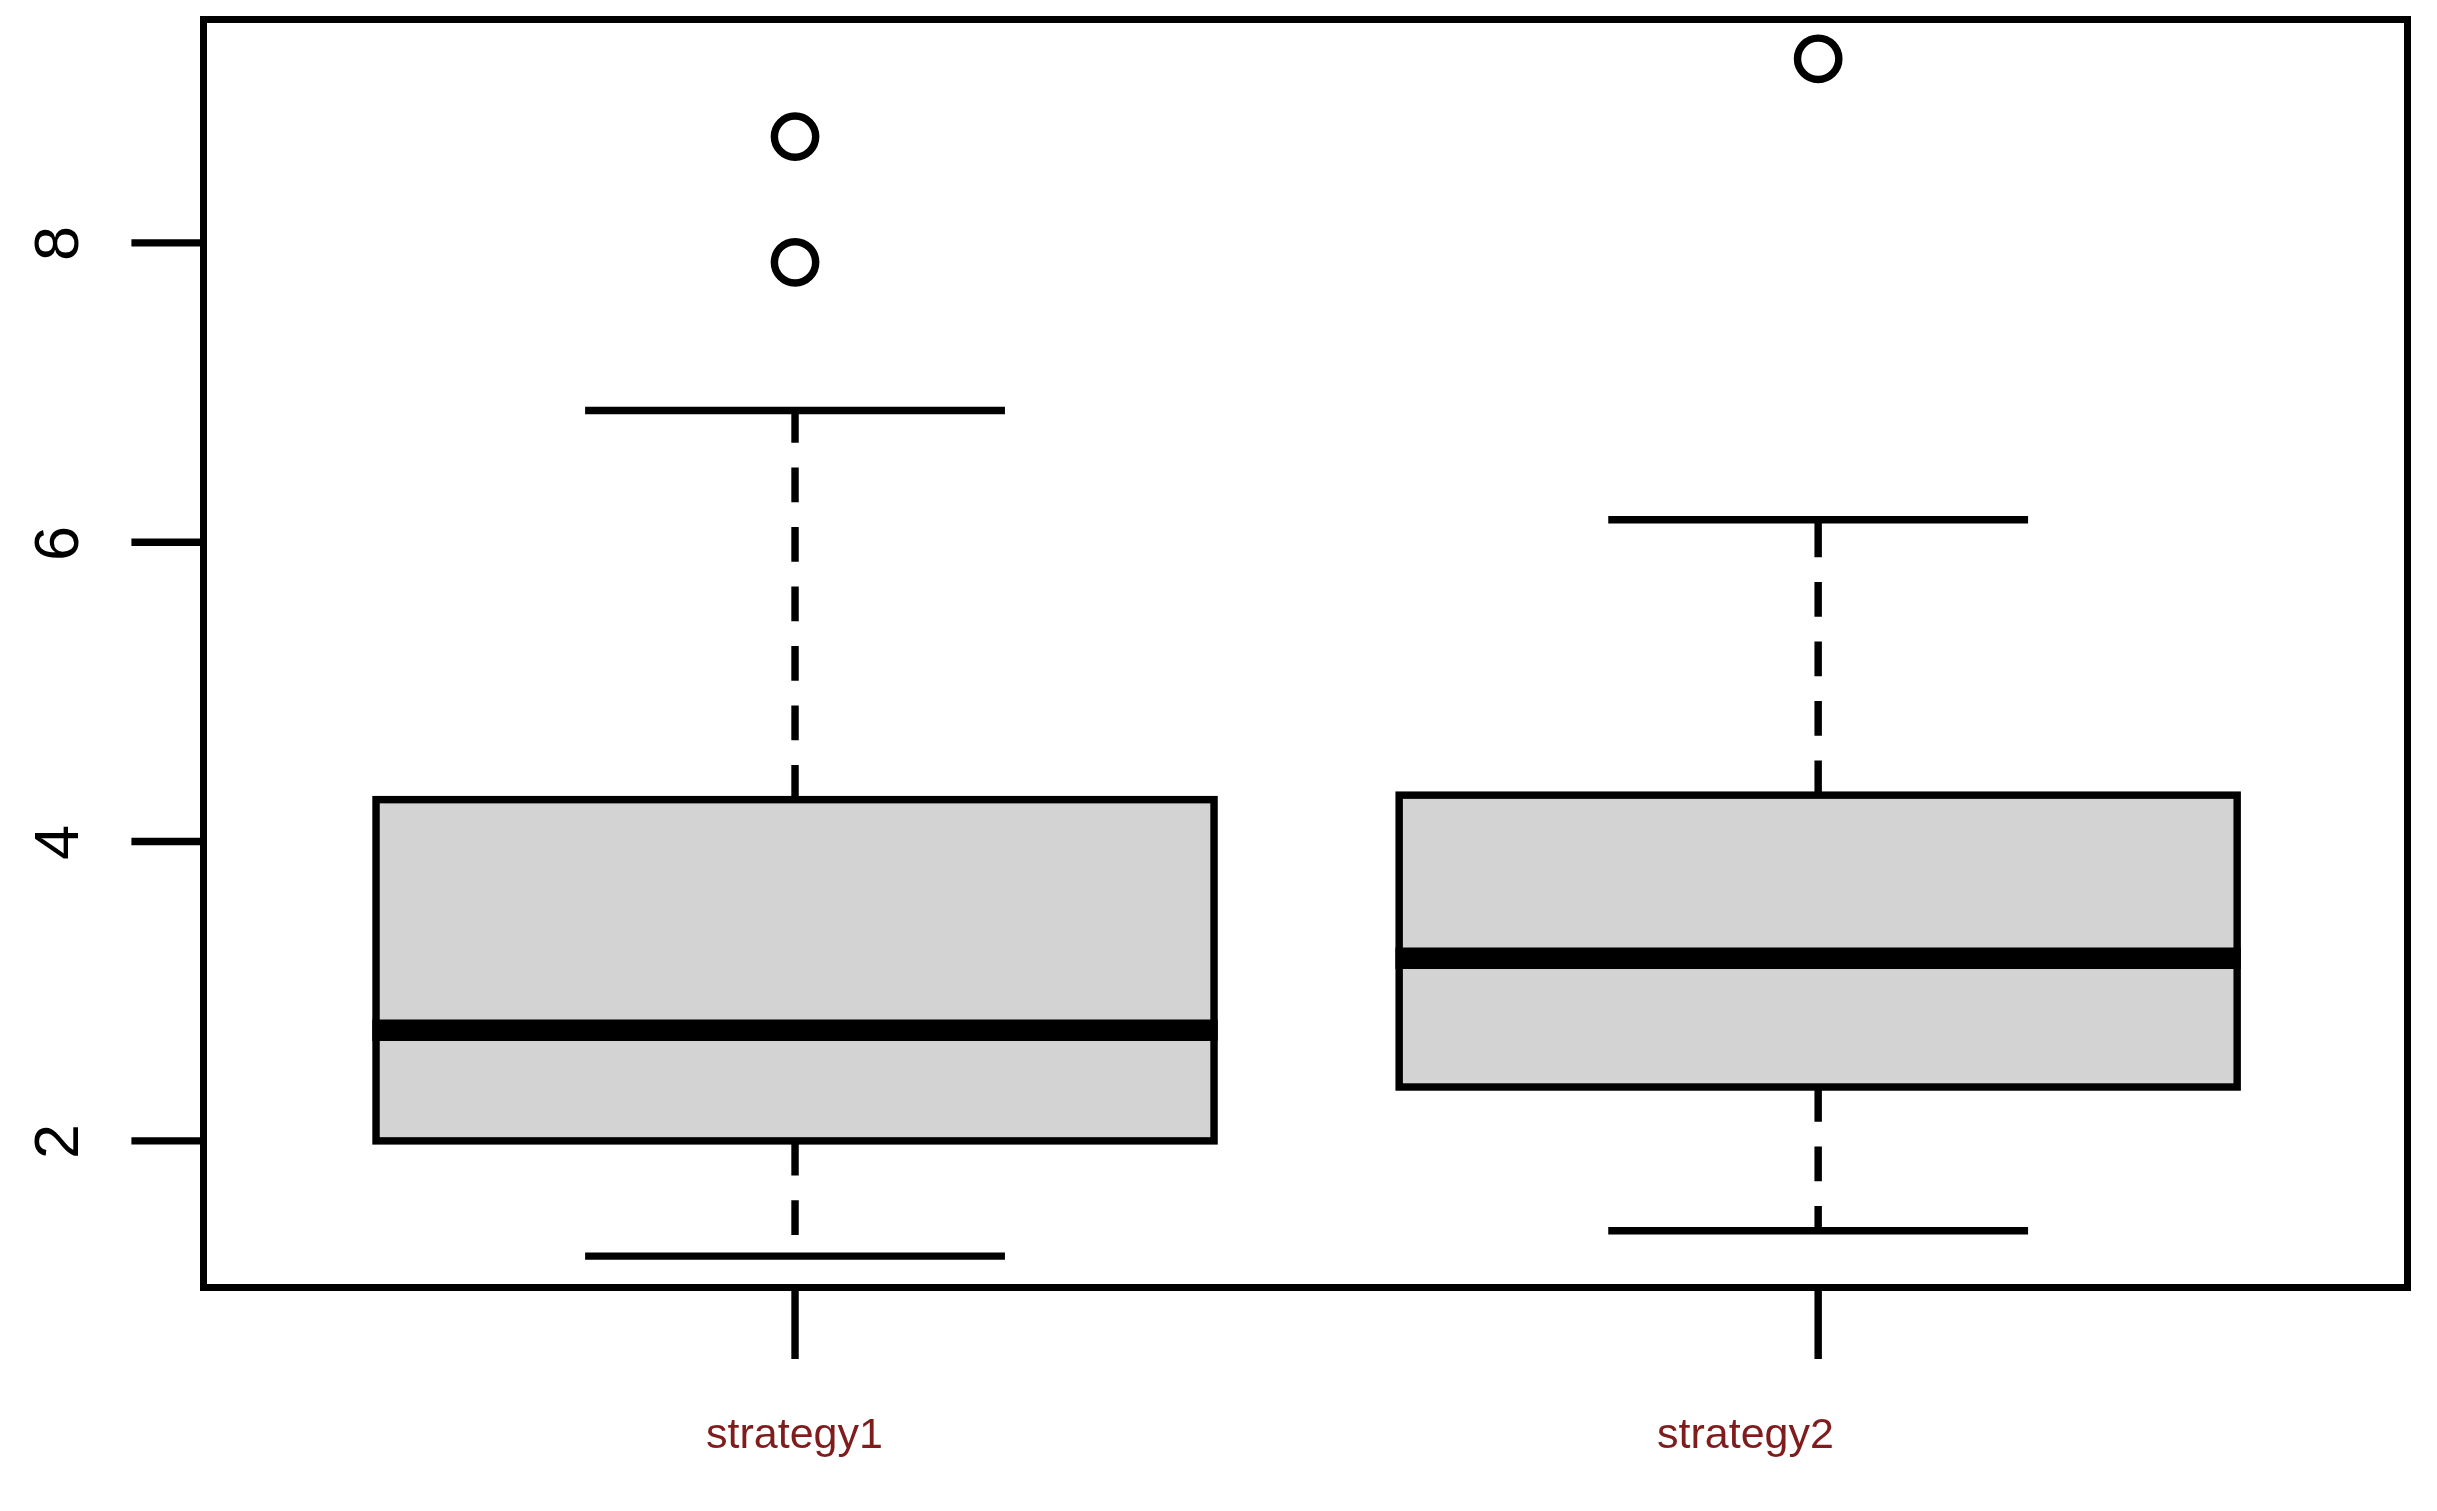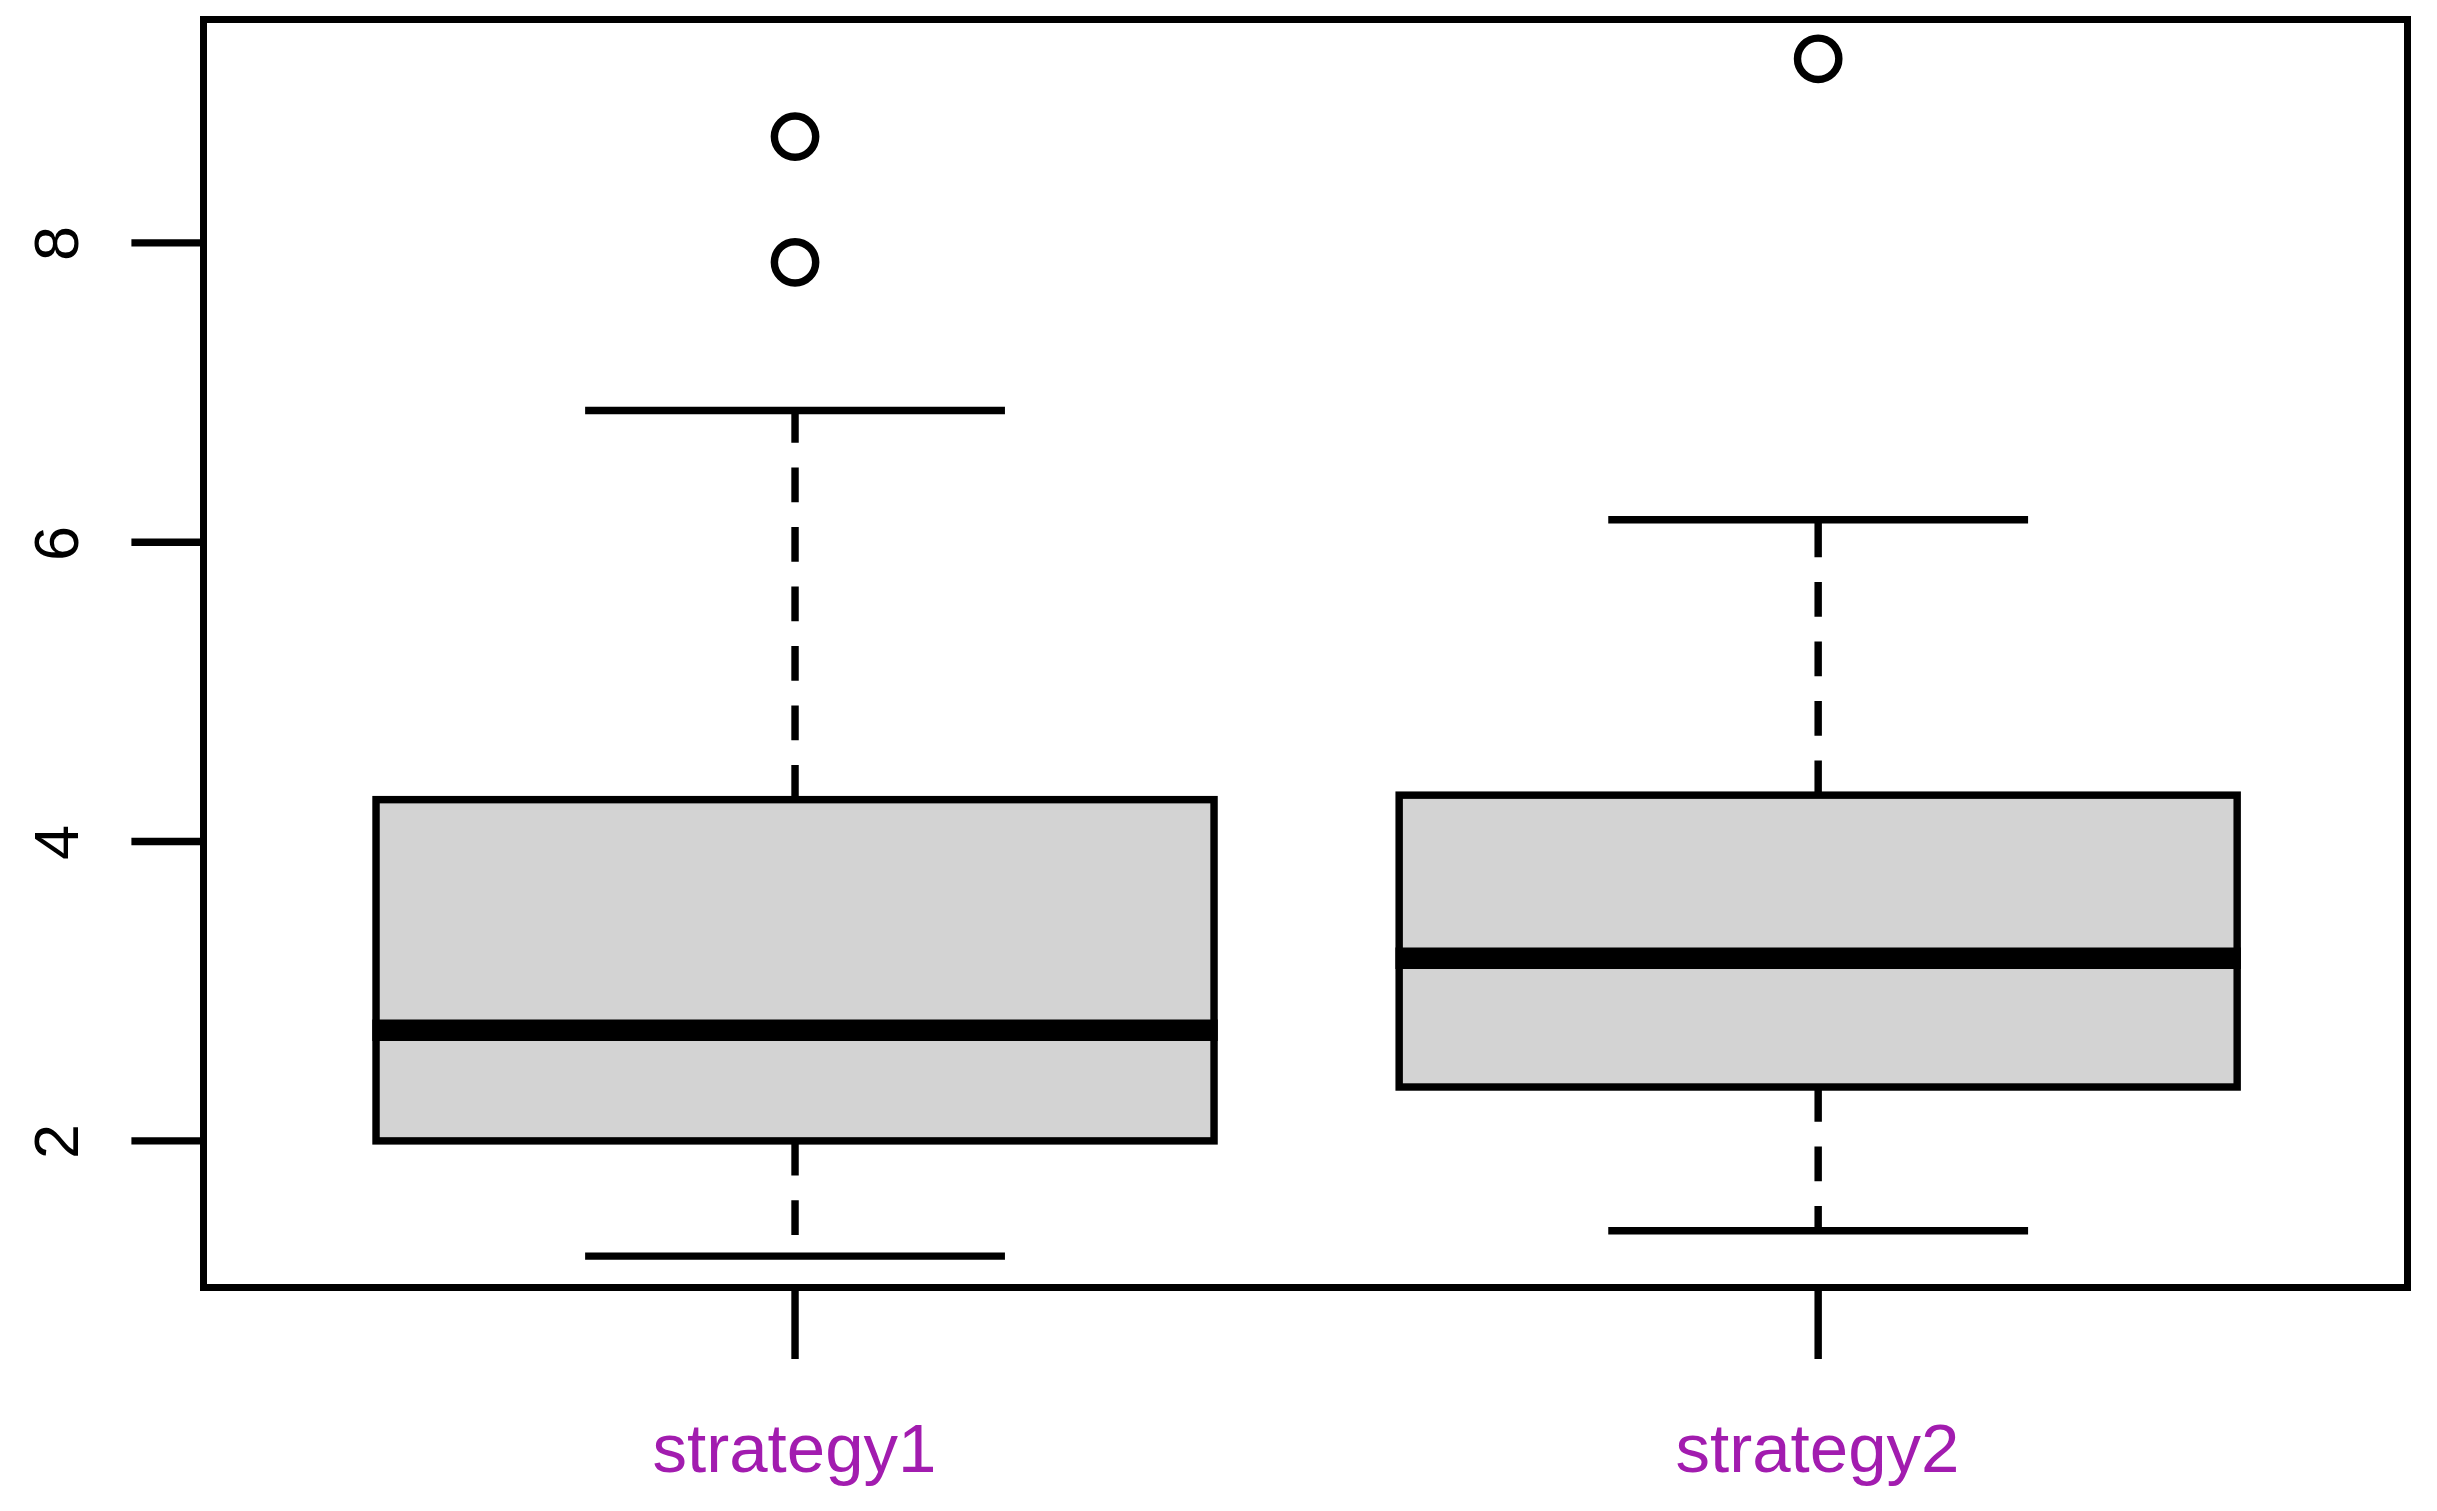--- a/index.html
+++ b/index.html
@@ -37,22 +37,22 @@
   .axis-tick-label {
     position: absolute;
     font-size: 63px;
     color: #000000;
     transform-origin: 50% 50%;
     white-space: nowrap;
     letter-spacing: 0px;
   }
   .cat-label {
     position: absolute;
-    font-size: 69px;
-    color: #a21caf;
+    font-size: 43px;
+    color: #7f1d1d;
     white-space: nowrap;
     text-align: center;
   }
 </style>
 </head>
 <body>
 
 <div id="root">
 
   <div class="axis-tick-label" style="left:25px; top:212px; width:63px; height:63px; line-height:63px; text-align:center; transform:rotate(-90deg);">8</div>
@@ -80,16 +80,16 @@
       <line x1="1688.5" y1="1159.9766666666665" x2="2711.5" y2="1159.9766666666665" stroke="#000000" stroke-width="26"></line>
       <circle cx="2200" cy="71.16499999999994" r="25" fill="none" stroke="#000000" stroke-width="9"></circle>
       <line x1="2200" y1="1562" x2="2200" y2="1645" stroke="#000000" stroke-width="9"></line>
       <line x1="159" y1="1381" x2="242" y2="1381" stroke="#000000" stroke-width="9"></line>
       <line x1="159" y1="1018.6666666666666" x2="242" y2="1018.6666666666666" stroke="#000000" stroke-width="9"></line>
       <line x1="159" y1="656.3333333333333" x2="242" y2="656.3333333333333" stroke="#000000" stroke-width="9"></line>
       <line x1="159" y1="294" x2="242" y2="294" stroke="#000000" stroke-width="9"></line>
     </svg>
 
   <div class="cat-label" style="left:464px; top:1409px; width:661px;">strategy1</div>
-  <div class="cat-label" style="left:1487px; top:1409px; width:661px;">strategy2</div>
+  <div class="cat-label" style="left:1415px; top:1409px; width:661px;">strategy2</div>
 
 </div>
 
 
 </body></html>

